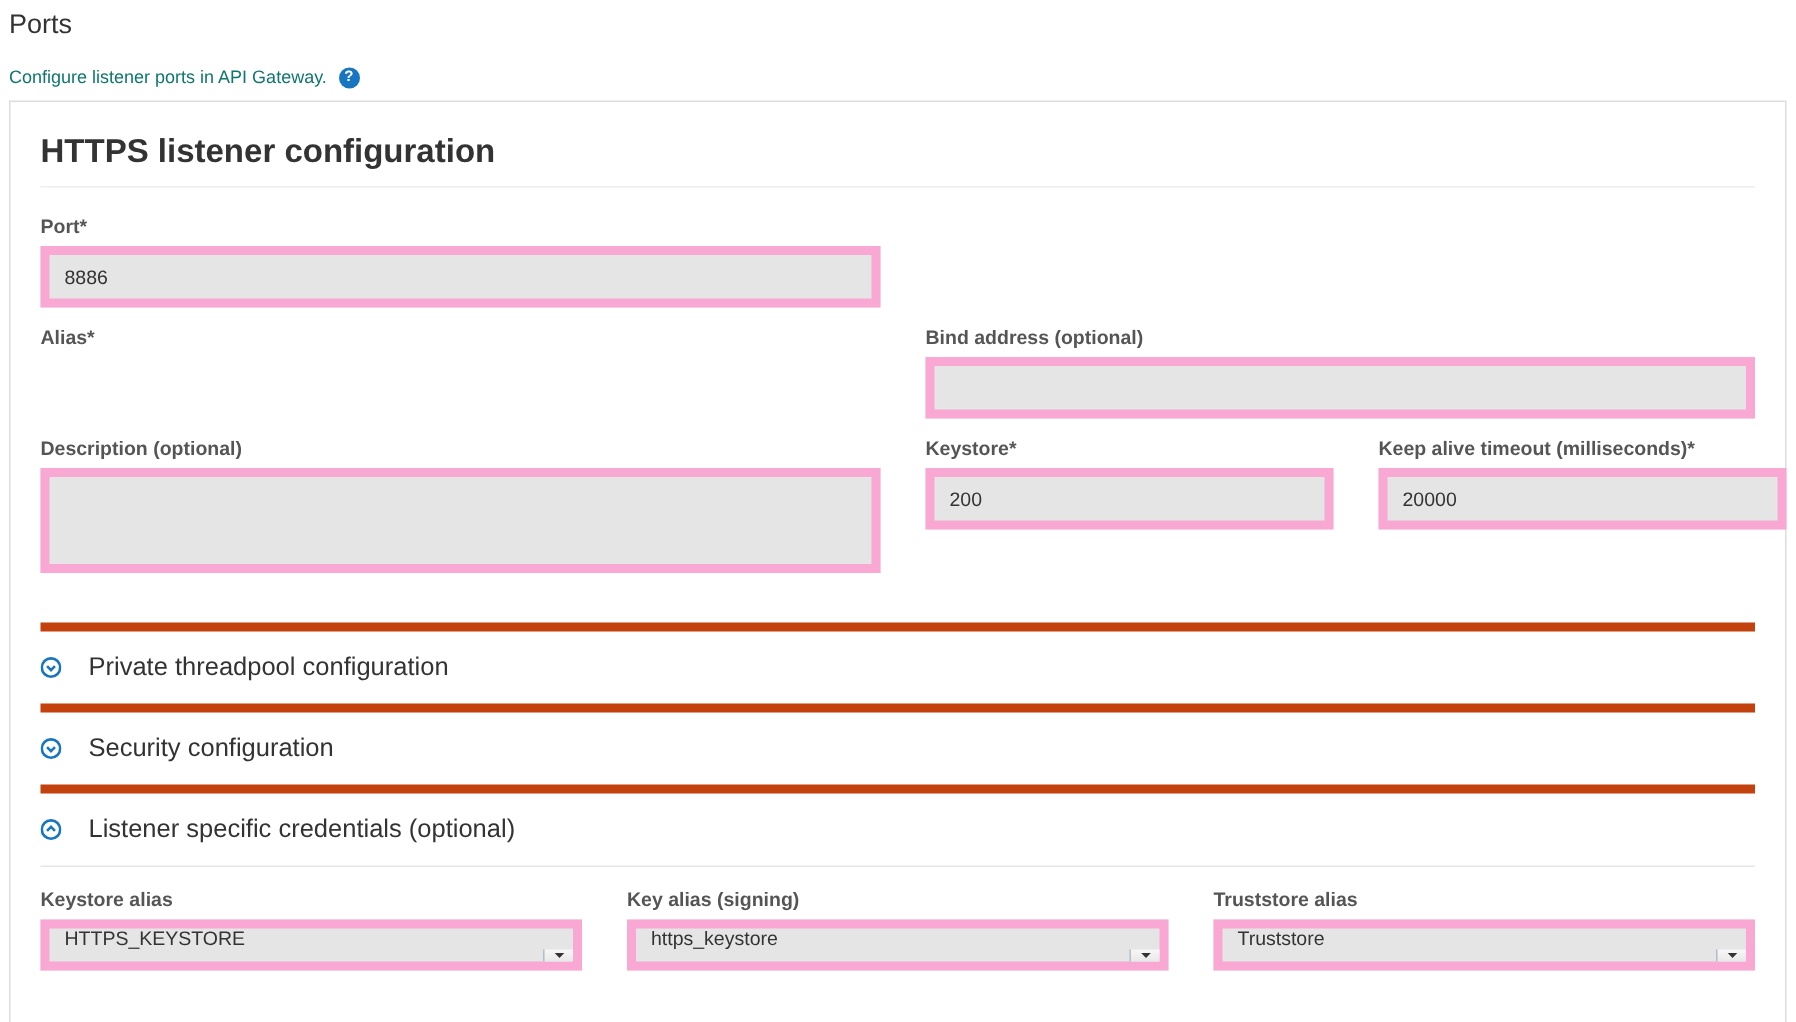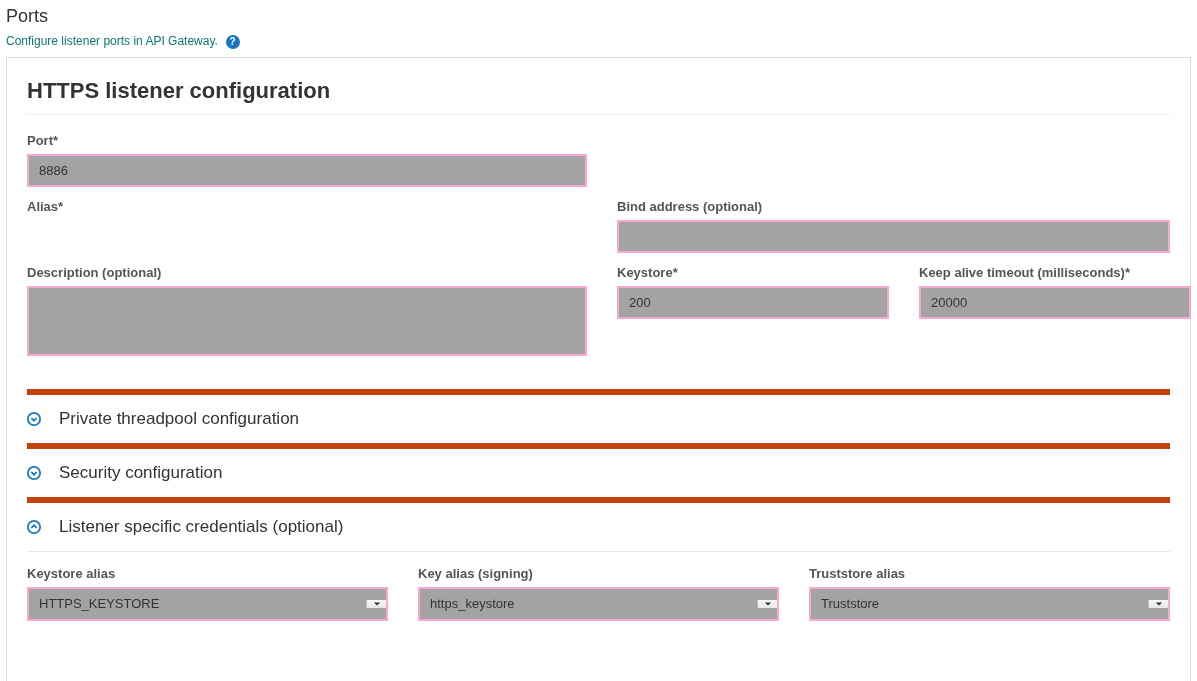--- a/index.html
+++ b/index.html
@@ -10,21 +10,21 @@
       background: #fff;
       padding: 0;
     }
     .page-header {
       padding: 6px 6px 8px 6px;
     }
     .page-title {
       font-size: 18px;
       font-weight: 400;
       color: #333;
-      margin-bottom: 6px;
+      margin-bottom: 16px;
     }
     .page-subtitle {
       font-size: 12px;
       color: #0f766e;
       display: inline-block;
     }
     .help-icon {
       display: inline-flex;
       align-items: center;
       justify-content: center;
@@ -64,25 +64,25 @@
     .col-right { flex: 1; display:flex; gap:30px; }
     .field-label {
       display: block;
       font-size: 13px;
       font-weight: 700;
       color: #555;
       margin-bottom: 6px;
     }
     .text-input, .textarea-input, .select-wrap {
       width: 100%;
-      border: 2px solid #f9a8d4;
+      border: 6px solid #f9a8d4;
       padding: 7px 10px;
       font-size: 13px;
       color: #333;
-      background: #a3a3a3;
+      background: #e5e5e5;
       font-family: inherit;
     }
     .textarea-input {
       height: 70px;
       resize: none;
     }
     .small-input { width: 272px; }
     .section-bar {
       display: flex;
       align-items: center;
@@ -107,21 +107,21 @@
       display: flex;
       gap: 30px;
       margin-top: 14px;
       margin-bottom: 60px;
     }
     .cred-col { flex: 1; }
     .select-wrap {
       position: relative;
       padding: 0;
       display: flex;
-      align-items: center;
+      align-items: flex-end;
       height: 34px;
     }
     .select-value {
       flex: 1;
       padding: 8px 10px;
       color: #333;
       font-size: 13px;
     }
     .select-btn {
       width: 20px;

